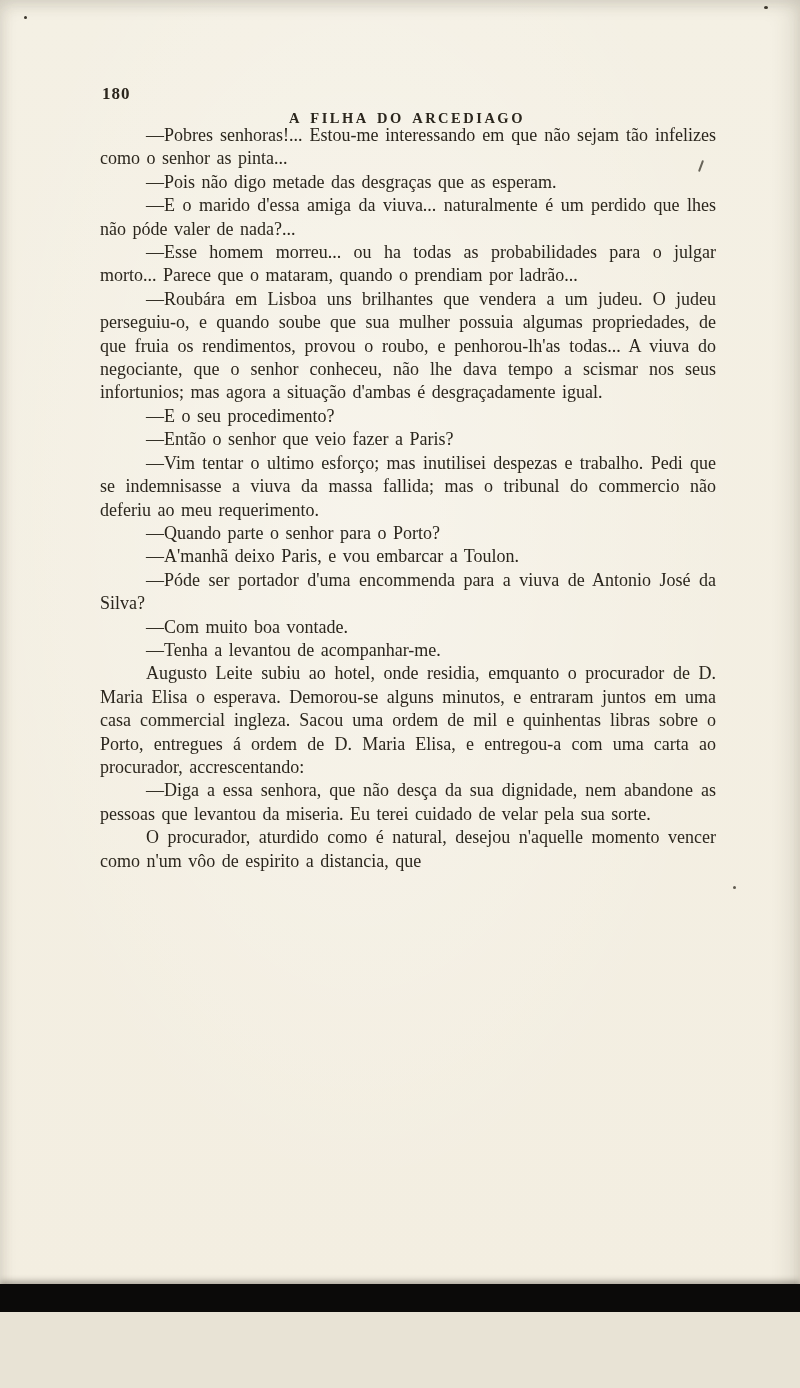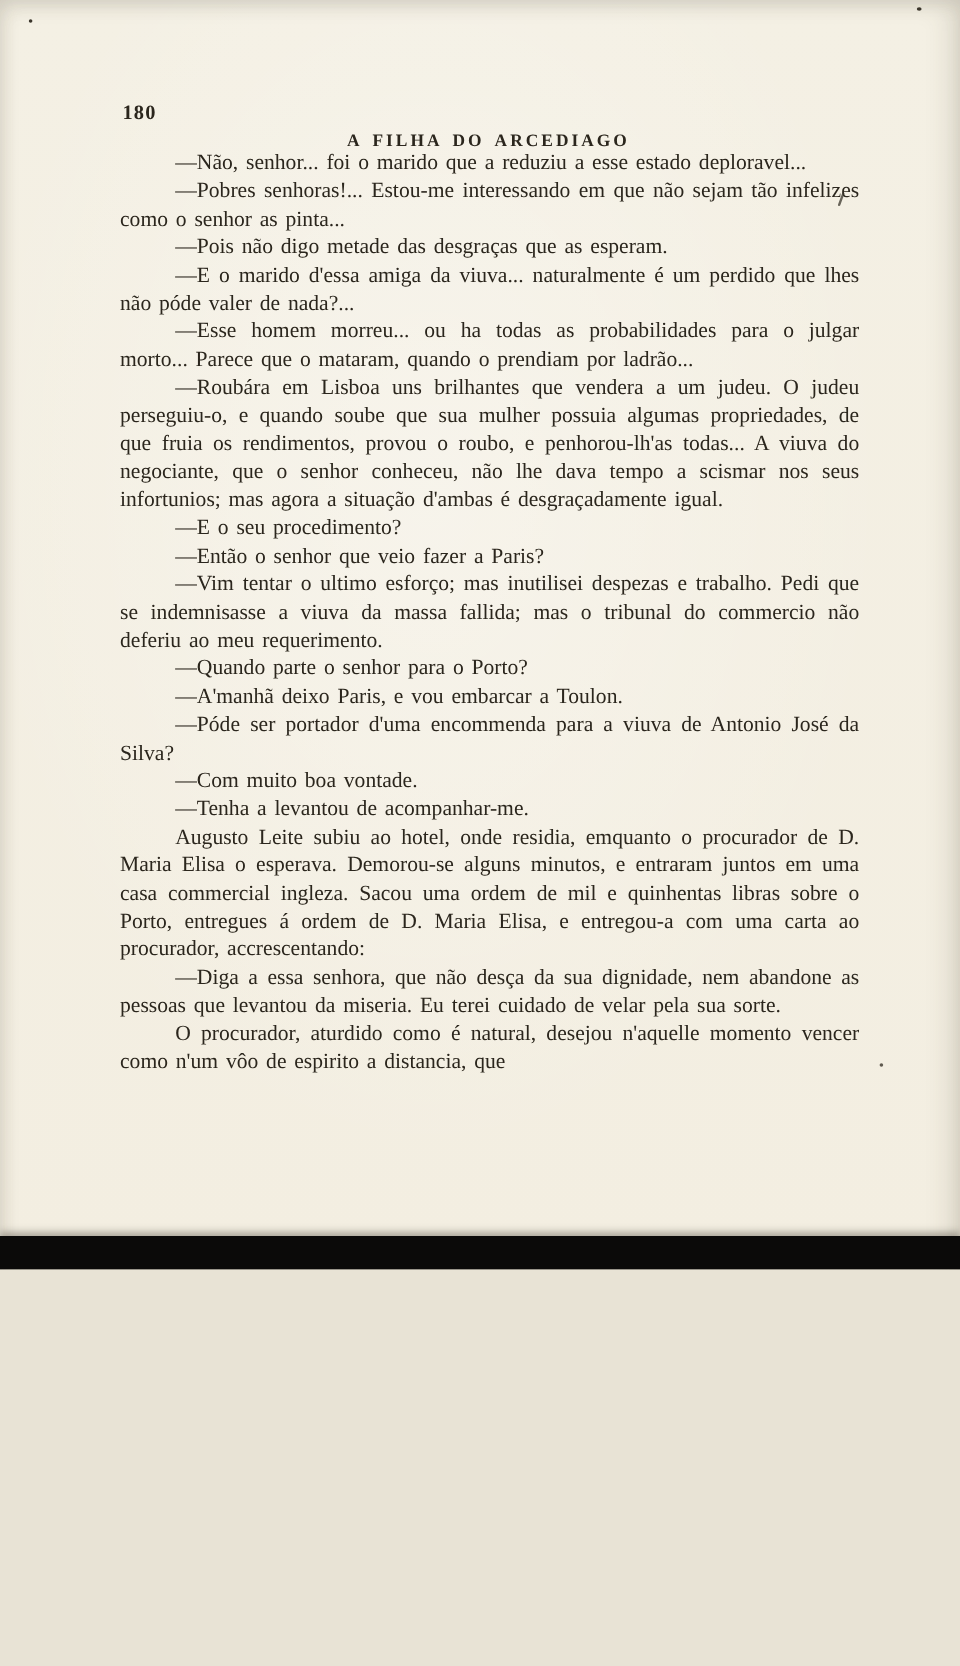--- a/index.html
+++ b/index.html
@@ -8,21 +8,21 @@
   }
   body {
     width: 800px;
     height: 1388px;
     background: #e8e3d5;
     overflow: hidden;
   }
   .page {
     position: relative;
     width: 800px;
-    height: 1058px;
+    height: 1312px;
     overflow: hidden;
     background:
       radial-gradient(ellipse at 45% 38%, rgba(255,255,255,0.30), rgba(255,255,255,0) 62%),
       linear-gradient(#f4f0e4, #f3eee1);
     background-color: #f3efe3;
     box-shadow:
       inset -8px 0 22px rgba(70, 62, 45, 0.14),
       inset 5px 0 14px rgba(70, 62, 45, 0.07),
       inset 0 6px 14px rgba(70, 62, 45, 0.06);
     font-family: "Liberation Serif", "DejaVu Serif", serif;
@@ -95,21 +95,20 @@
 <body>
 
 <div class="page">
 
   <header class="page-header">
     <span class="page-number">180</span>
     <div class="running-title">A FILHA DO ARCEDIAGO</div>
   </header>
 
   <section class="text-block">
-      <p class="para">—Não, senhor... foi o marido que a reduziu a esse estado deploravel...</p>
       <p class="para">—Pobres senhoras!... Estou-me interessando em que não sejam tão infelizes como o senhor as pinta...</p>
       <p class="para">—Pois não digo metade das desgraças que as esperam.</p>
       <p class="para">—E o marido d'essa amiga da viuva... naturalmente é um perdido que lhes não póde valer de nada?...</p>
       <p class="para">—Esse homem morreu... ou ha todas as probabilidades para o julgar morto... Parece que o mataram, quando o prendiam por ladrão...</p>
       <p class="para">—Roubára em Lisboa uns brilhantes que vendera a um judeu. O judeu perseguiu-o, e quando soube que sua mulher possuia algumas propriedades, de que fruia os rendimentos, provou o roubo, e penhorou-lh'as todas... A viuva do negociante, que o senhor conheceu, não lhe dava tempo a scismar nos seus infortunios; mas agora a situação d'ambas é desgraçadamente igual.</p>
       <p class="para">—E o seu procedimento?</p>
       <p class="para">—Então o senhor que veio fazer a Paris?</p>
       <p class="para">—Vim tentar o ultimo esforço; mas inutilisei despezas e trabalho. Pedi que se indemnisasse a viuva da massa fallida; mas o tribunal do commercio não deferiu ao meu requerimento.</p>
       <p class="para">—Quando parte o senhor para o Porto?</p>
       <p class="para">—A'manhã deixo Paris, e vou embarcar a Toulon.</p>

